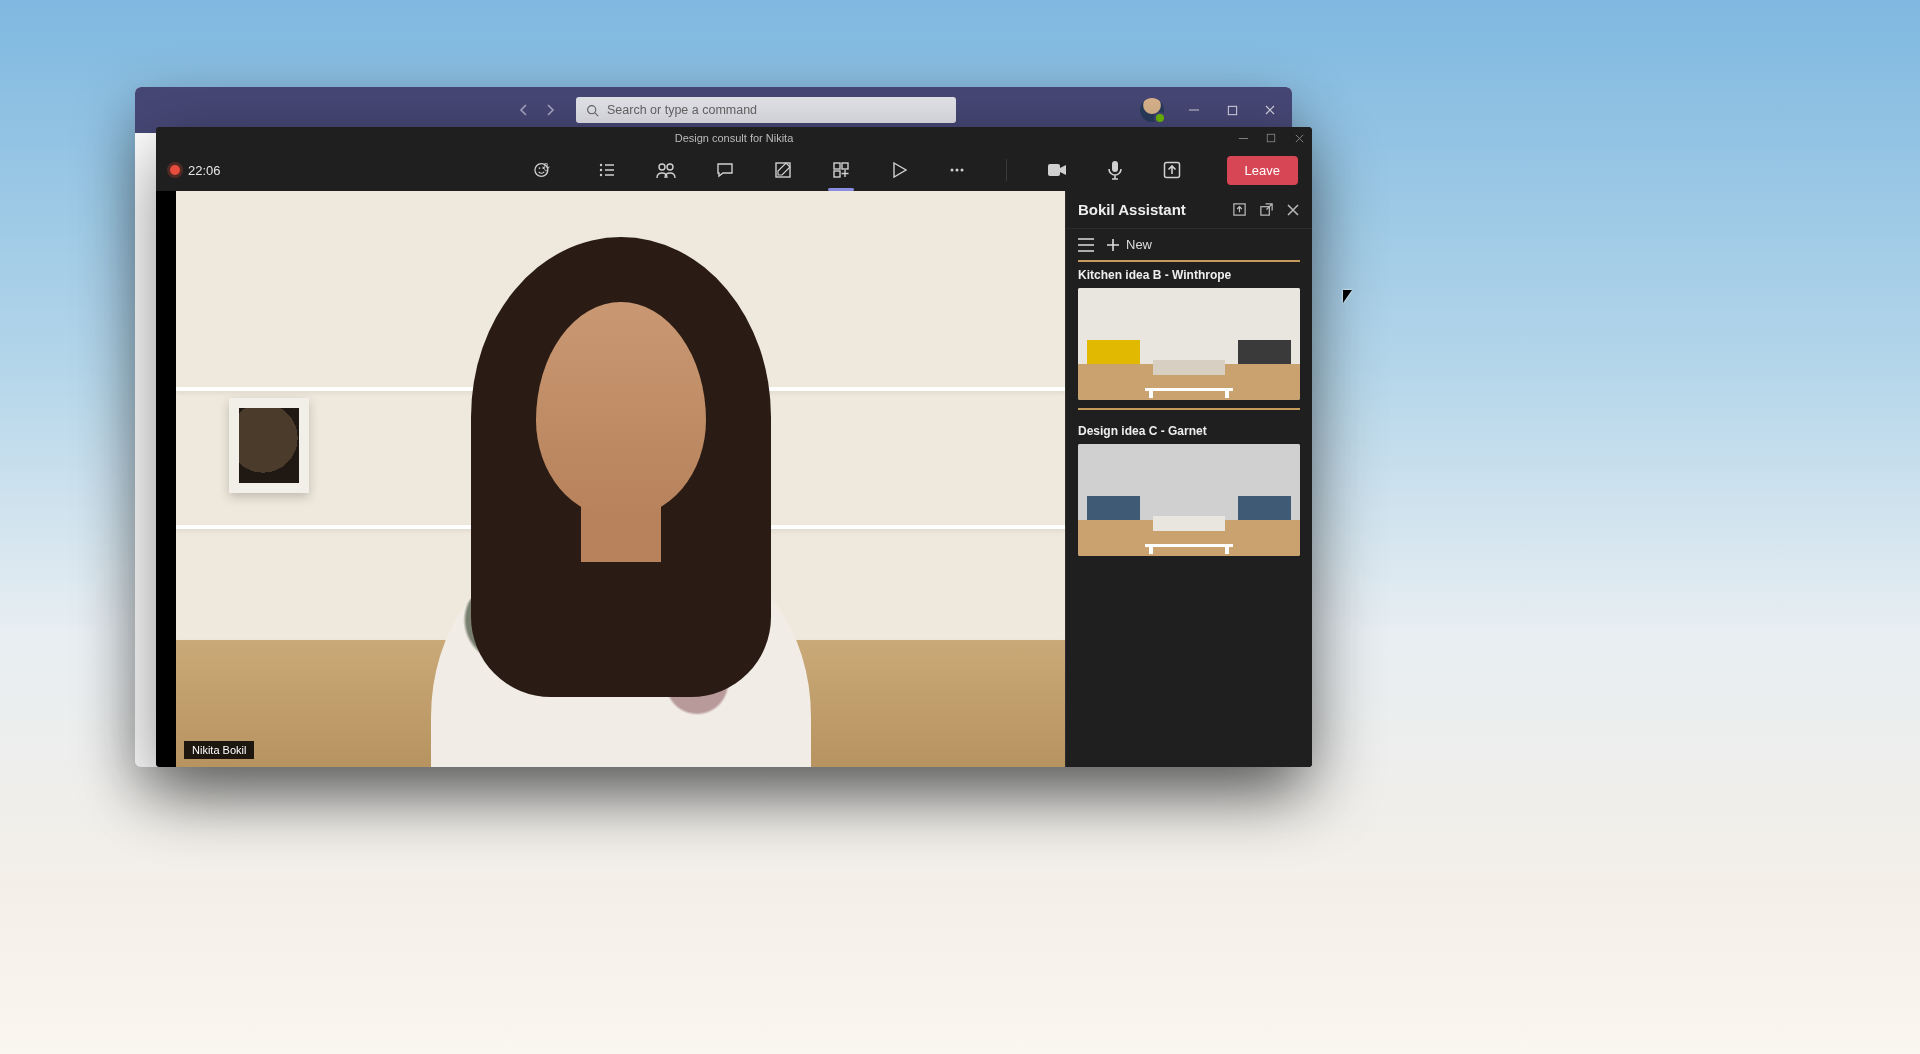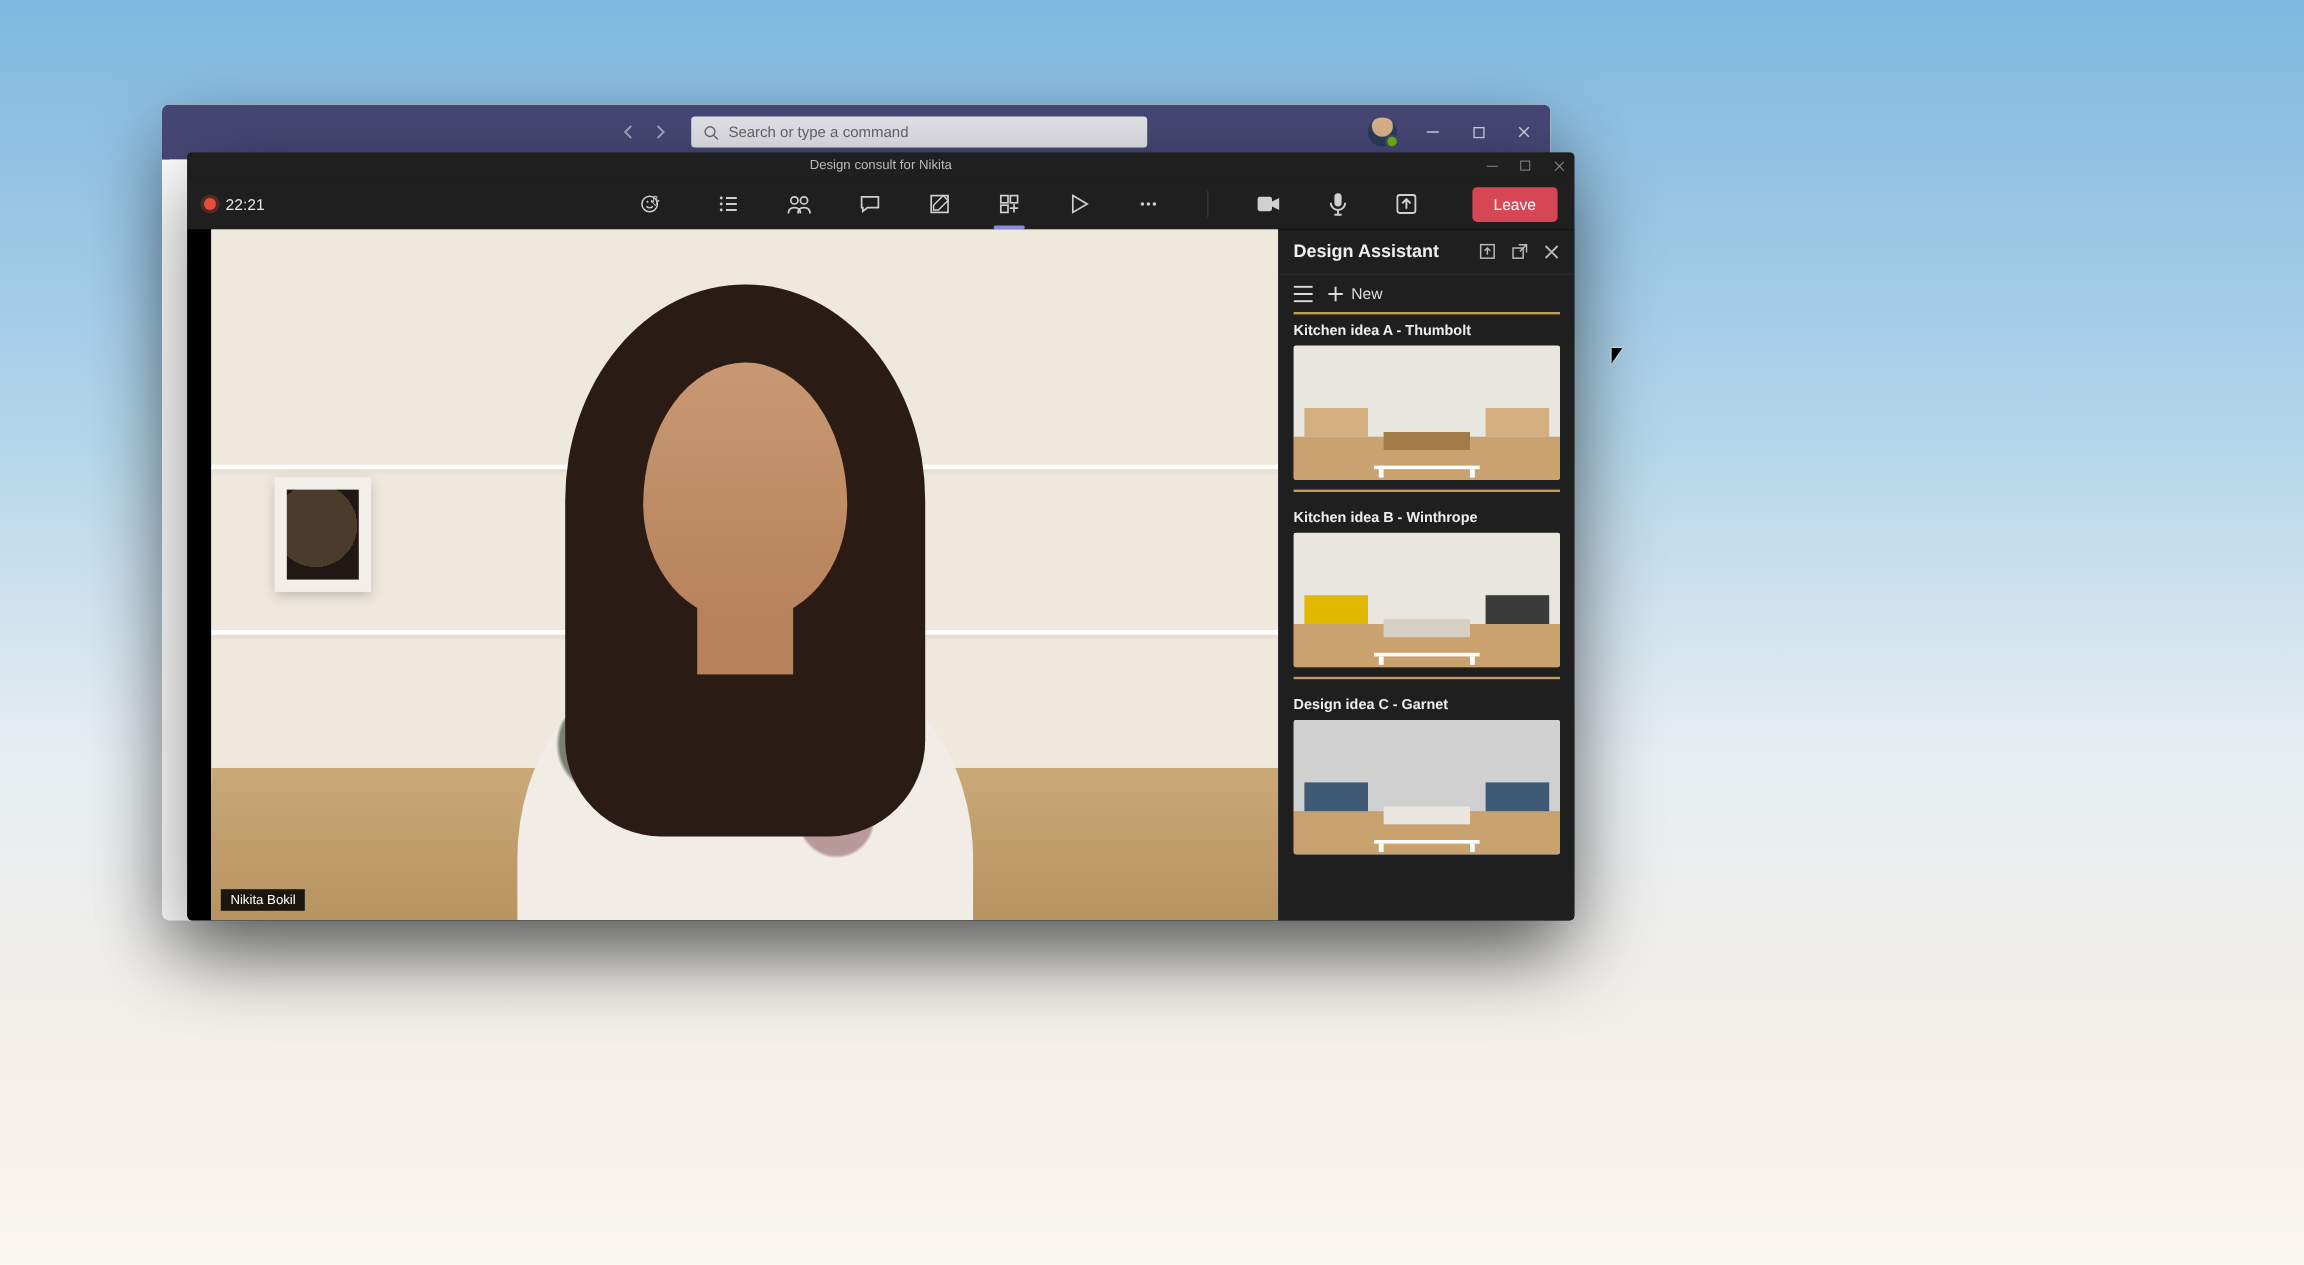--- a/index.html
+++ b/index.html
@@ -325,21 +325,21 @@
         <svg width="11" height="11" viewBox="0 0 12 12">
             <path d="M2 2l8 8M10 2l-8 8" stroke="currentColor"></path>
           </svg>
       </span>
     </div>
   </div>
 
   <div class="meeting-toolbar">
     <div class="rec">
       <span class="rec-dot"></span>
-      <span>22:21</span>
+      <span>22:06</span>
     </div>
     <div class="tool-icons">
       <span class="ibtn">
         <svg width="24" height="18" viewBox="0 0 26 18">
             <circle cx="8" cy="9" r="7" fill="none" stroke="currentColor" stroke-width="1.4"></circle>
             <circle cx="6" cy="7" r=".9" fill="currentColor"></circle>
             <circle cx="10" cy="7" r=".9" fill="currentColor"></circle>
             <path d="M5 11q3 3 6 0" fill="none" stroke="currentColor" stroke-width="1.2"></path>
             <path d="M18 3v7l-3-2 5 7 5-7-3 2V3z" fill="none" stroke="currentColor" stroke-width="1.2" transform="translate(-1 0) scale(.7)"></path>
           </svg>
@@ -428,21 +428,21 @@
         <div class="torso"></div>
         <div class="hair"></div>
         <div class="neck"></div>
         <div class="face"></div>
       </div>
       <div class="name-tag">Nikita Bokil</div>
     </div>
 
     <div class="side-panel">
       <div class="sp-header">
-        <span class="sp-title">Design Assistant</span>
+        <span class="sp-title">Bokil Assistant</span>
         <span class="sp-hbtn">
           <svg width="15" height="15" viewBox="0 0 16 16">
               <rect x="2" y="2" width="12" height="12" fill="none" stroke="currentColor" stroke-width="1.3"></rect>
               <path d="M8 11V5M5.5 7.5 8 5l2.5 2.5" fill="none" stroke="currentColor" stroke-width="1.3"></path>
             </svg>
         </span>
         <span class="sp-hbtn">
           <svg width="15" height="15" viewBox="0 0 16 16">
               <rect x="2" y="5" width="9" height="9" fill="none" stroke="currentColor" stroke-width="1.3"></rect>
               <path d="M7 2h7v7M14 2l-6 6" fill="none" stroke="currentColor" stroke-width="1.3"></path>
@@ -464,34 +464,20 @@
           <svg width="14" height="14" viewBox="0 0 14 14">
               <path d="M7 1v12M1 7h12" stroke="currentColor" stroke-width="1.6"></path>
             </svg>
           <span>New</span>
         </span>
       </div>
       <div class="accent-divider"></div>
 
       <div class="cards" id="cards-host">
           <div class="card">
-            <div class="label">Kitchen idea A - Thumbolt</div>
-            <div class="thumb a">
-              <div class="wall"></div>
-              <div class="floor"></div>
-              <div class="cab l"></div>
-              <div class="cab r"></div>
-              <div class="island"></div>
-              <div class="table"></div>
-              <div class="leg l"></div>
-              <div class="leg r"></div>
-            </div>
-            <div class="bar"></div>
-          </div>
-          <div class="card">
             <div class="label">Kitchen idea B - Winthrope</div>
             <div class="thumb b">
               <div class="wall"></div>
               <div class="floor"></div>
               <div class="cab l"></div>
               <div class="cab r"></div>
               <div class="island"></div>
               <div class="table"></div>
               <div class="leg l"></div>
               <div class="leg r"></div>

